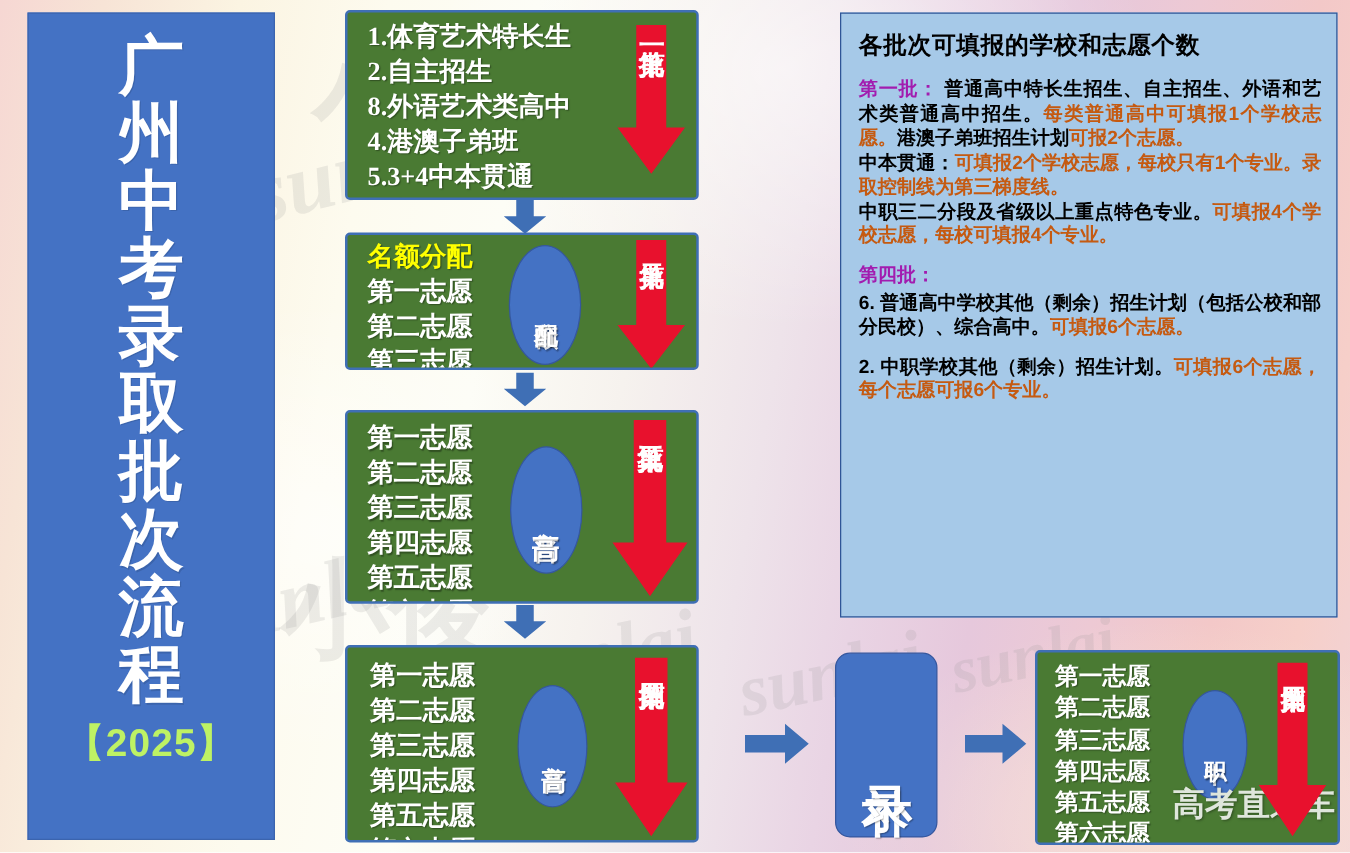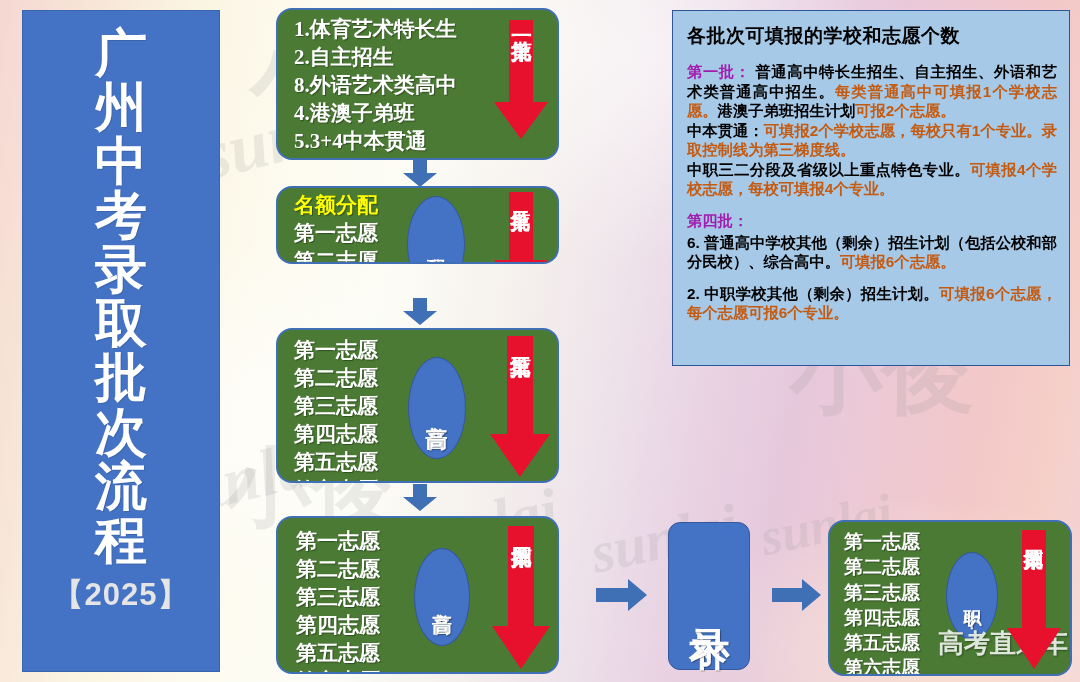--- a/index.html
+++ b/index.html
@@ -54,27 +54,27 @@
     justify-content:flex-start;padding-top:16px;box-sizing:border-box;
   }
   #titleChars{
     color:#ffffff;font-size:52px;line-height:1.04;font-weight:bold;
     letter-spacing:0;text-align:center;
     font-family:"Liberation Serif","DejaVu Serif",serif;
     text-shadow:1px 1px 0 rgba(0,0,0,.12);
   }
   #titleChars span{display:block;}
   #titleYear{
-    margin-top:6px;color:#e5e5e5;font-size:31px;font-weight:bold;
+    margin-top:6px;color:#bef264;font-size:31px;font-weight:bold;
     letter-spacing:1px;font-family:"Liberation Sans",sans-serif;
   }
   
   .gbox{
     position:absolute;background:#4a7a33;border:2px solid #3f6fb5;
-    border-radius:16px;box-sizing:border-box;overflow:hidden;
+    border-radius:4px;box-sizing:border-box;overflow:hidden;
   }
   .gbox .lines{
     position:absolute;left:16px;top:8px;color:#ffffff;
     font-size:21px;line-height:1.33;font-weight:bold;
     font-family:"Liberation Serif","DejaVu Serif",serif;
     text-shadow:1px 1px 1px rgba(0,0,0,.35);
   }
   .gbox .lines.sans{
     font-family:"Liberation Sans","DejaVu Sans",sans-serif;
     font-size:21px;
@@ -114,21 +114,21 @@
     border-radius:12px;display:flex;align-items:center;justify-content:center;
   }
   #buluBox .v{
     writing-mode:vertical-rl;text-orientation:upright;
     color:#fff;font-size:40px;font-weight:bold;line-height:1.15;
     font-family:"Liberation Serif","DejaVu Serif",serif;
     text-shadow:1px 1px 1px rgba(0,0,0,.3);
   }
   
   #infoPanel{
-    position:absolute;left:672px;top:10px;width:398px;height:356px;
+    position:absolute;left:672px;top:10px;width:398px;height:484px;
     background:#a6c9e8;border:1.5px solid #2f5597;box-sizing:border-box;
     padding:12px 12px 8px 14px;
     font-family:"Liberation Sans","DejaVu Sans",sans-serif;
   }
   #infoTitle{
     font-size:19px;font-weight:bold;color:#000;margin-bottom:13px;
     letter-spacing:.5px;
   }
   .para{font-size:15.3px;line-height:1.28;color:#000;font-weight:bold;
         margin-bottom:2px;text-align:justify;}
@@ -193,21 +193,21 @@
     </div>
   </div>
 </div>
 
 <div class="conn" style="left:402px;top:160px;width:36px;height:28px;">
   <svg viewBox="0 0 36 28" preserveAspectRatio="none">
     <polygon points="11,0 25,0 25,13 35,13 18,27 1,13 11,13" fill="#3f6fb5"></polygon>
   </svg>
 </div>
 
-<div class="gbox" style="left:276px;top:186px;width:283px;height:78px;">
+<div class="gbox" style="left:276px;top:186px;width:283px;height:110px;">
   <div class="lines" style="top:4px;">
     <div class="hl-yellow">名额分配</div>
     <div>第一志愿</div>
     <div>第二志愿</div>
     <div>第三志愿</div>
   </div>
   <div class="ellipse" style="left:129px;top:8px;width:56px;height:94px;font-size:19px;">
     <div class="v">
       <span>名</span><span>额</span><span>分</span><span>配</span>
     </div>

